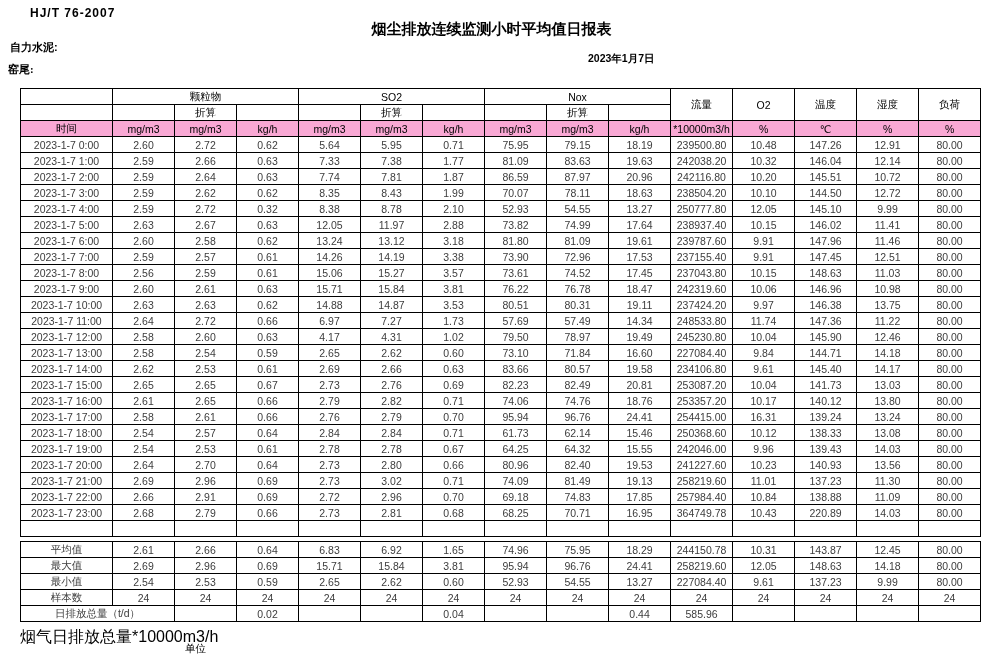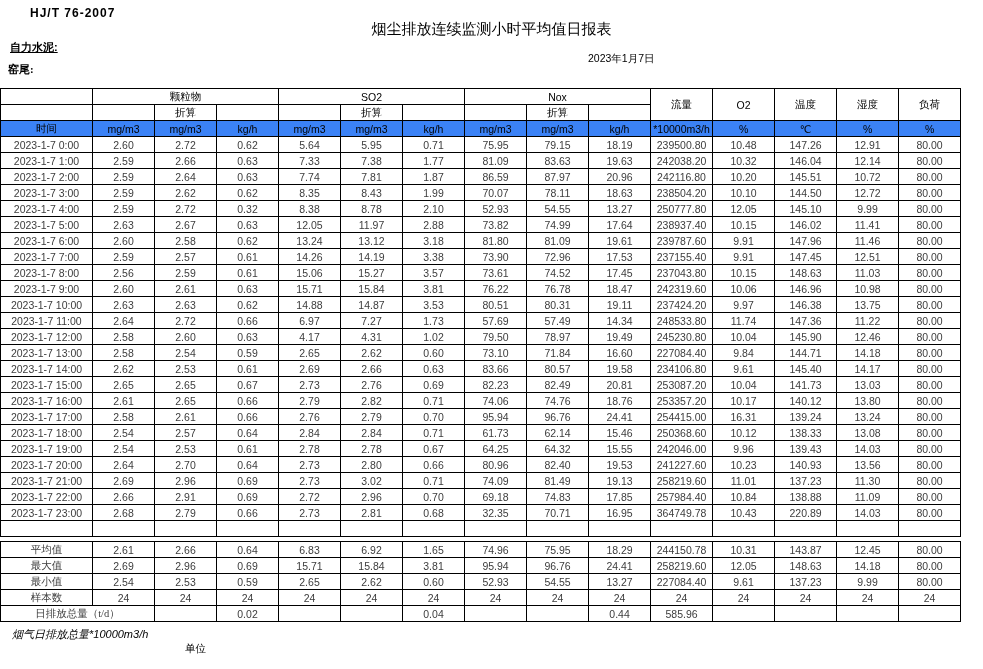--- a/index.html
+++ b/index.html
@@ -6,50 +6,50 @@
   body{
     width:983px;height:669px;
     font-family:"Liberation Sans","DejaVu Sans",sans-serif;
     color:#000;
     position:relative;
     overflow:hidden;
   }
   
   .page-header{position:relative;height:88px;}
   .std-code{position:absolute;left:30px;top:6px;font-size:12px;font-weight:bold;letter-spacing:1px;}
-  .report-title{position:absolute;left:0;top:20px;width:100%;text-align:center;font-size:15px;font-weight:normal;}
-  .company{position:absolute;left:10px;top:40px;font-size:11px;font-weight:bold;text-decoration:underline;}
+  .report-title{position:absolute;left:0;top:20px;width:100%;text-align:center;font-size:15px;font-weight:bold;}
+  .company{position:absolute;left:10px;top:40px;font-size:11px;font-weight:bold;}
   .site{position:absolute;left:8px;top:62px;font-size:11px;font-weight:bold;font-family:Liberation Serif, serif;}
-  .report-date{position:absolute;left:588px;top:52px;font-size:10.5px;}
+  .report-date{position:absolute;left:588px;top:52px;font-size:10.5px;font-weight:bold;}
   
   table.report{
     border-collapse:collapse;
     table-layout:fixed;
-    margin-left:0;
+    margin-left:20px;
     width:960px;
   }
   table.report td{
     border:1px solid #000;
     height:15px;
     padding:0 1px;
     font-size:10.5px;
     text-align:center;
     white-space:nowrap;
     overflow:hidden;
     color:#3c3c3c;
   }
   tr.h td{color:#000;}
-  tr.units td{background:#3b82f6;color:#000;}
+  tr.units td{background:#f9a8d4;color:#000;}
   tbody td{color:#3c3c3c;}
   tr.spacer td{border:none;height:4px;line-height:0;font-size:0;padding:0;}
-  td.lbl{color:#3c3c3c;font-family:Liberation Serif, serif;}
+  td.lbl{color:#3c3c3c;}
   td.left{text-align:left;padding-left:3px;}
   
   .page-footer{position:relative;height:36px;}
-  .f-note{position:absolute;left:12px;top:5px;font-size:11px;font-style:italic;}
+  .f-note{position:absolute;left:20px;top:5px;font-size:16px;}
   .f-report-unit{position:absolute;left:9px;top:20px;font-size:10px;margin-top:32px;}
   .f-unit{position:absolute;left:185px;top:20px;font-size:10.5px;}
 </style>
 </head>
 <body>
 
 <div class="page-header">
   <div class="std-code">HJ/T 76-2007</div>
   <div class="report-title">烟尘排放连续监测小时平均值日报表</div>
   <div class="company">自力水泥:</div>
@@ -510,21 +510,21 @@
         <td>80.00</td>
       </tr>
       <tr>
         <td>2023-1-7 23:00</td>
         <td>2.68</td>
         <td>2.79</td>
         <td>0.66</td>
         <td>2.73</td>
         <td>2.81</td>
         <td>0.68</td>
-        <td>32.35</td>
+        <td>68.25</td>
         <td>70.71</td>
         <td>16.95</td>
         <td>364749.78</td>
         <td>10.43</td>
         <td>220.89</td>
         <td>14.03</td>
         <td>80.00</td>
       </tr>
       <tr>
         <td></td>

